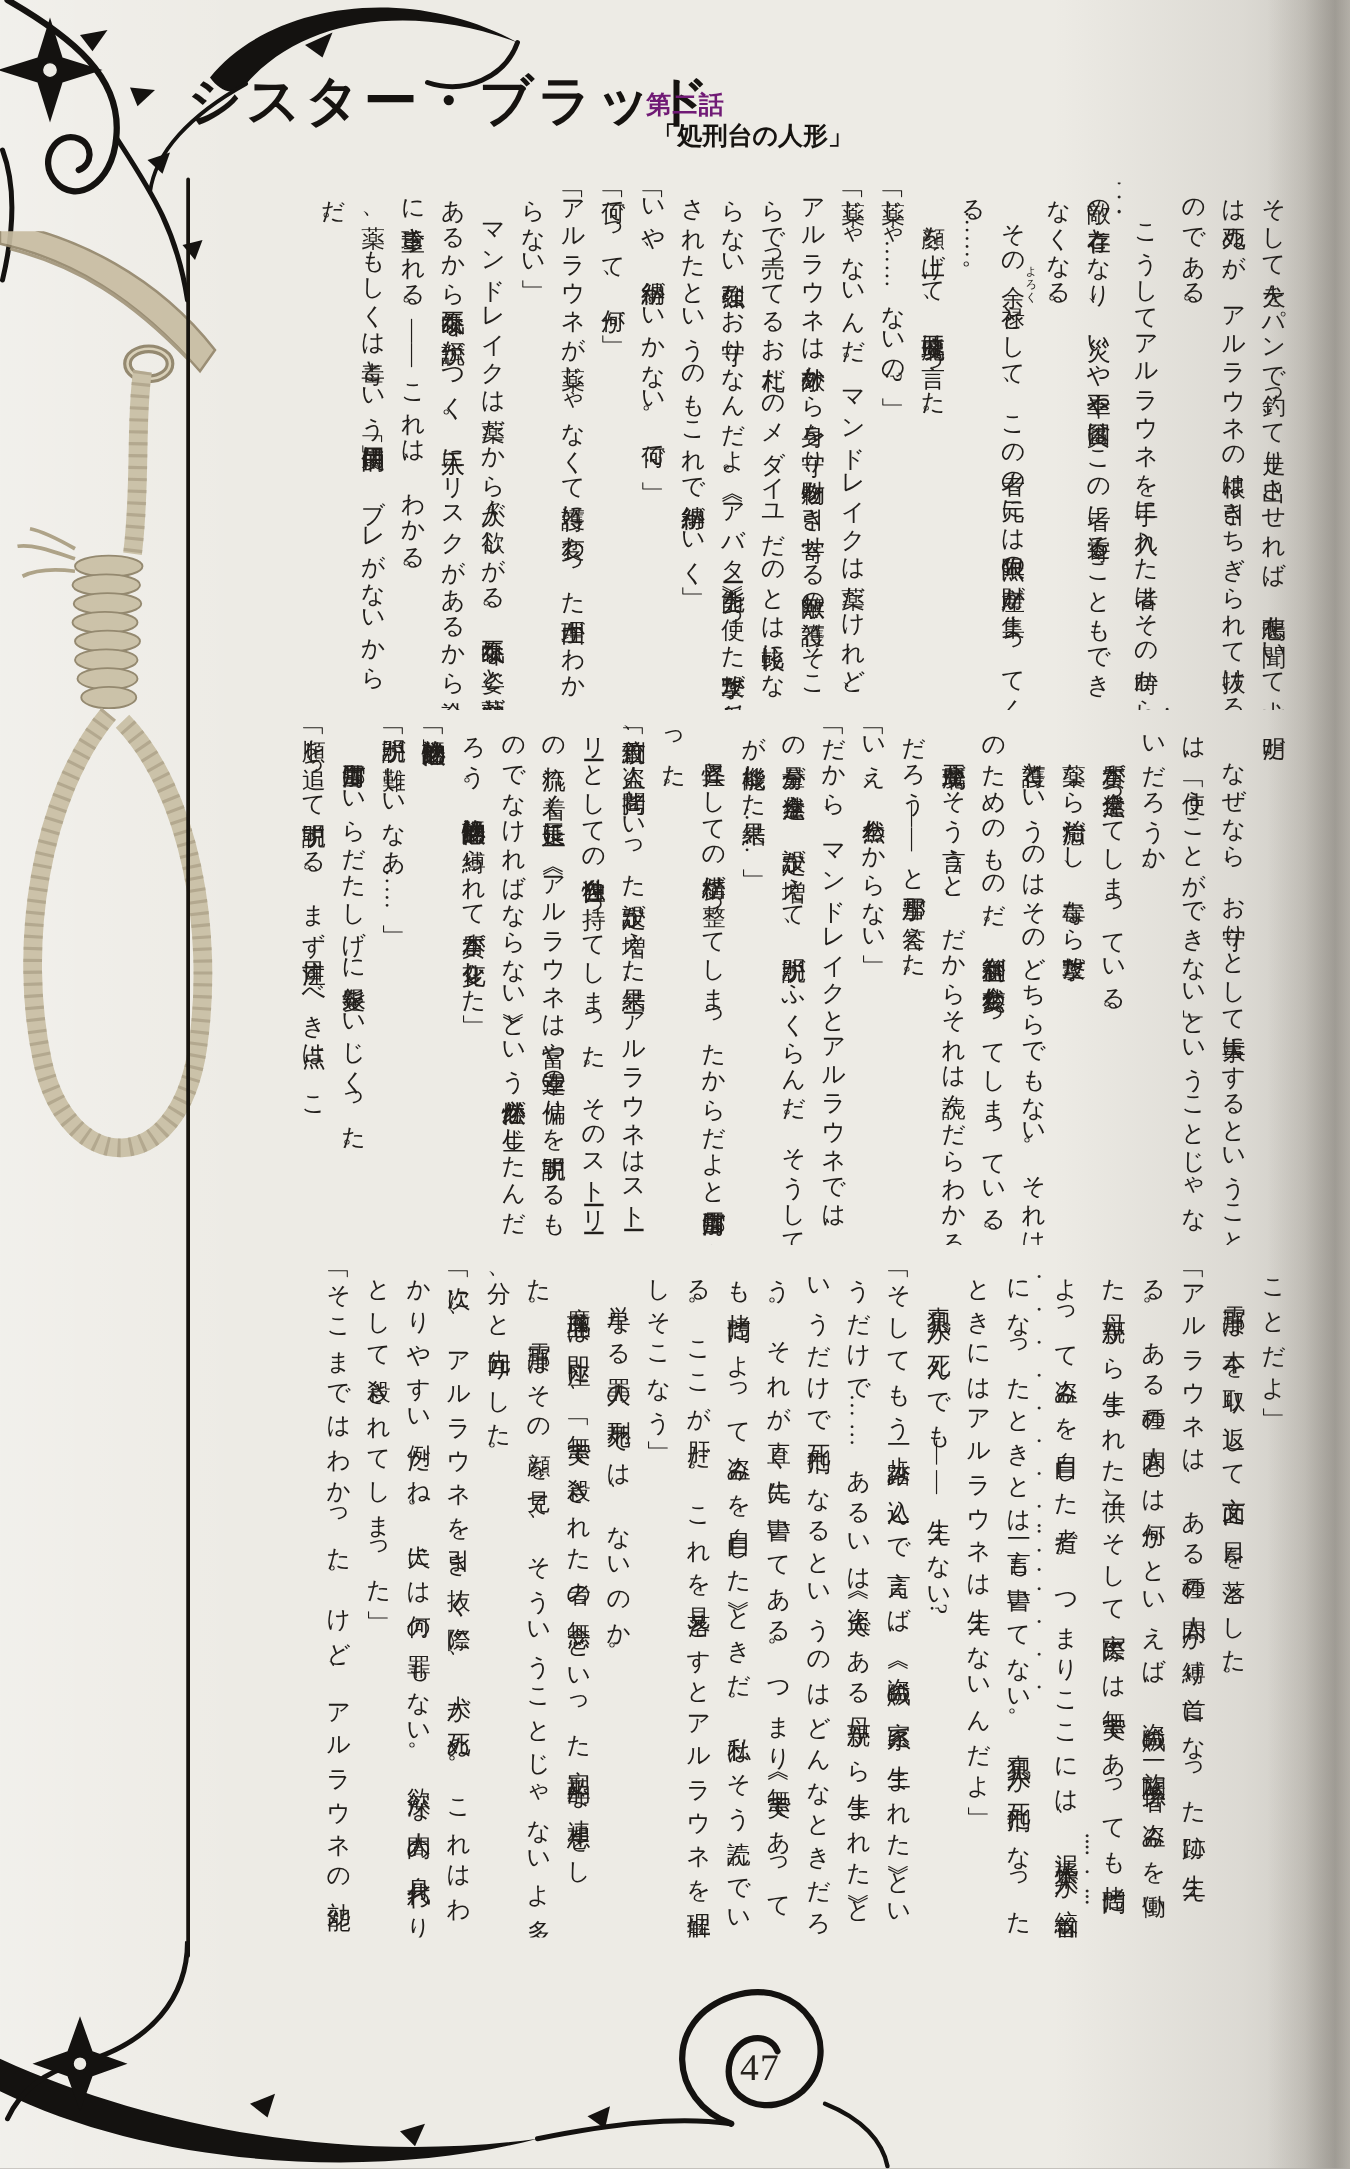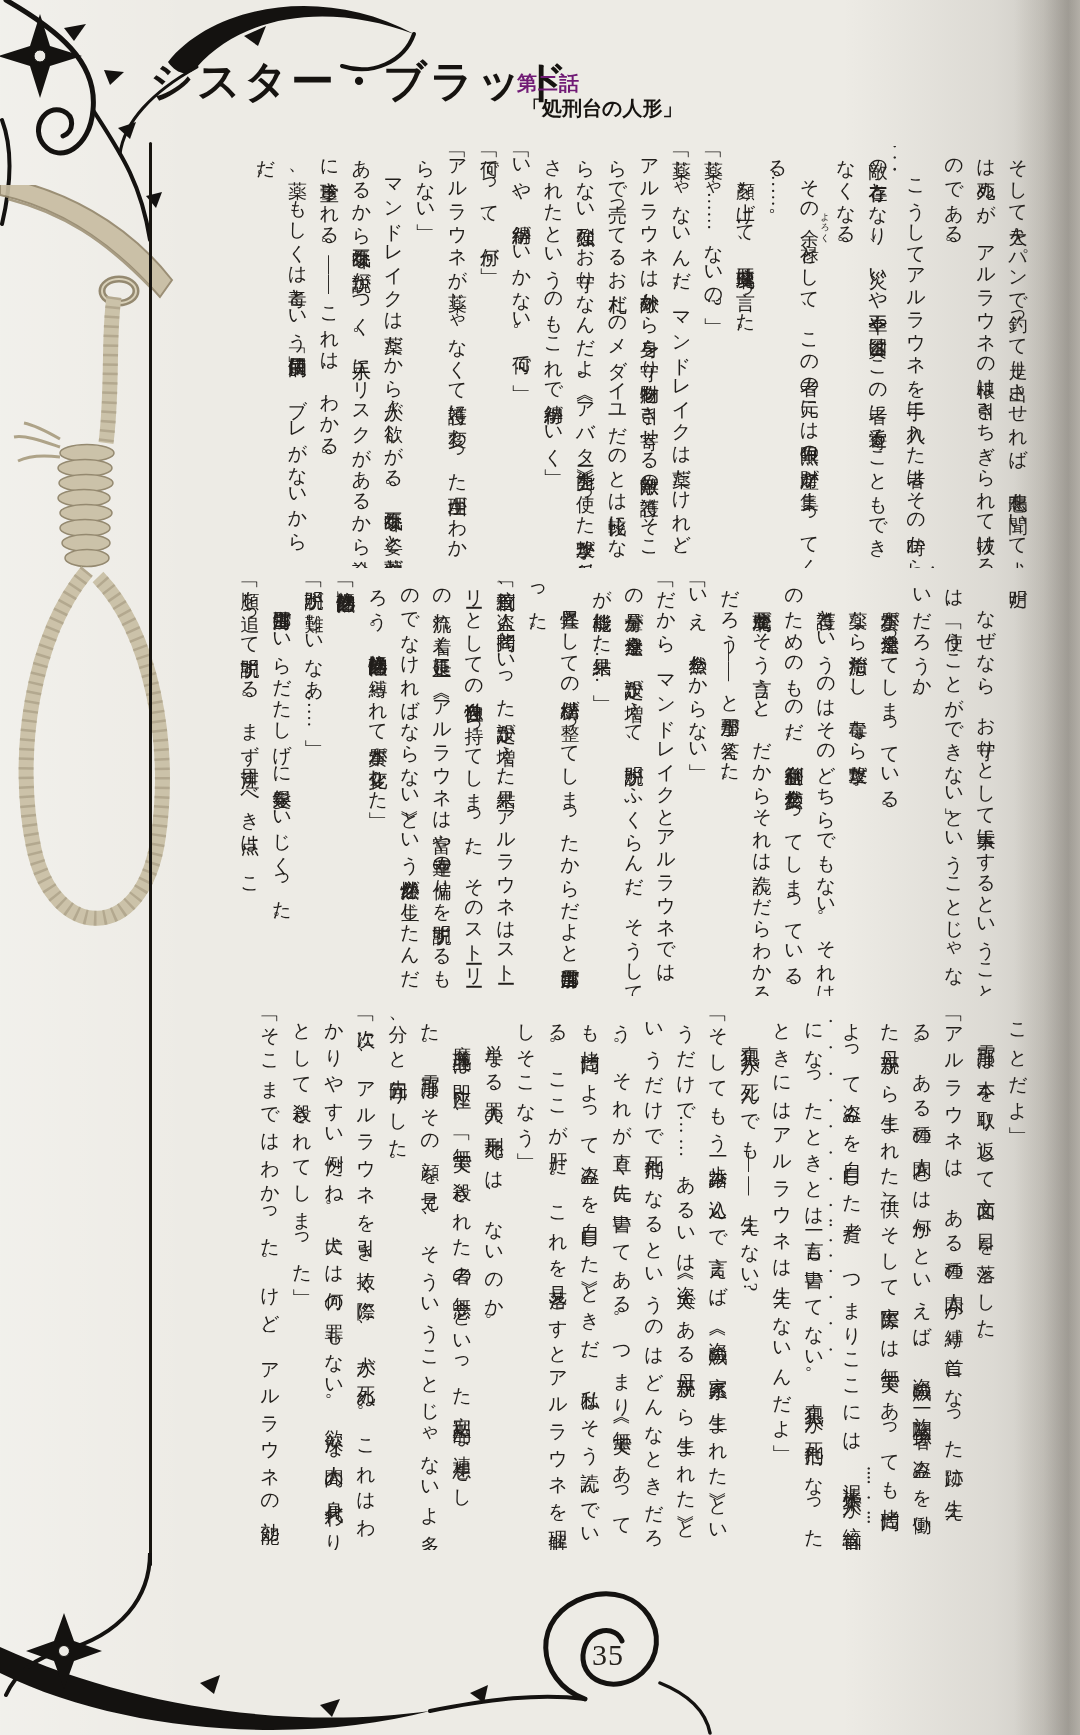--- a/index.html
+++ b/index.html
@@ -164,17 +164,17 @@
       <path d="M150,0 C150,44 122,82 62,98 C36,104 16,120 6,142" stroke-width="4"></path>
       <path d="M200,130 l20,-8 -6,19 z" fill="#141210" stroke="none"></path>
       <path d="M320,152 l20,-6 -8,18 z" fill="#141210" stroke="none"></path>
       <path d="M470,140 l18,-8 -4,18 z" fill="#141210" stroke="none"></path>
       <path d="M64,60 L74,88 L102,98 L74,108 L64,136 L54,108 L26,98 L54,88 Z" fill="#141210" stroke="none"></path>
       <circle cx="64" cy="98" r="5.5" fill="#edebe5"></circle>
       <path d="M660,130 C690,142 706,160 710,180" stroke-width="3.5"></path>
     </g>
   </svg>
 
-  <div class="page-number">35</div>
+  <div class="page-number">47</div>
 
   <div class="gutter"></div>
 
 </div>
 
 </body></html>

